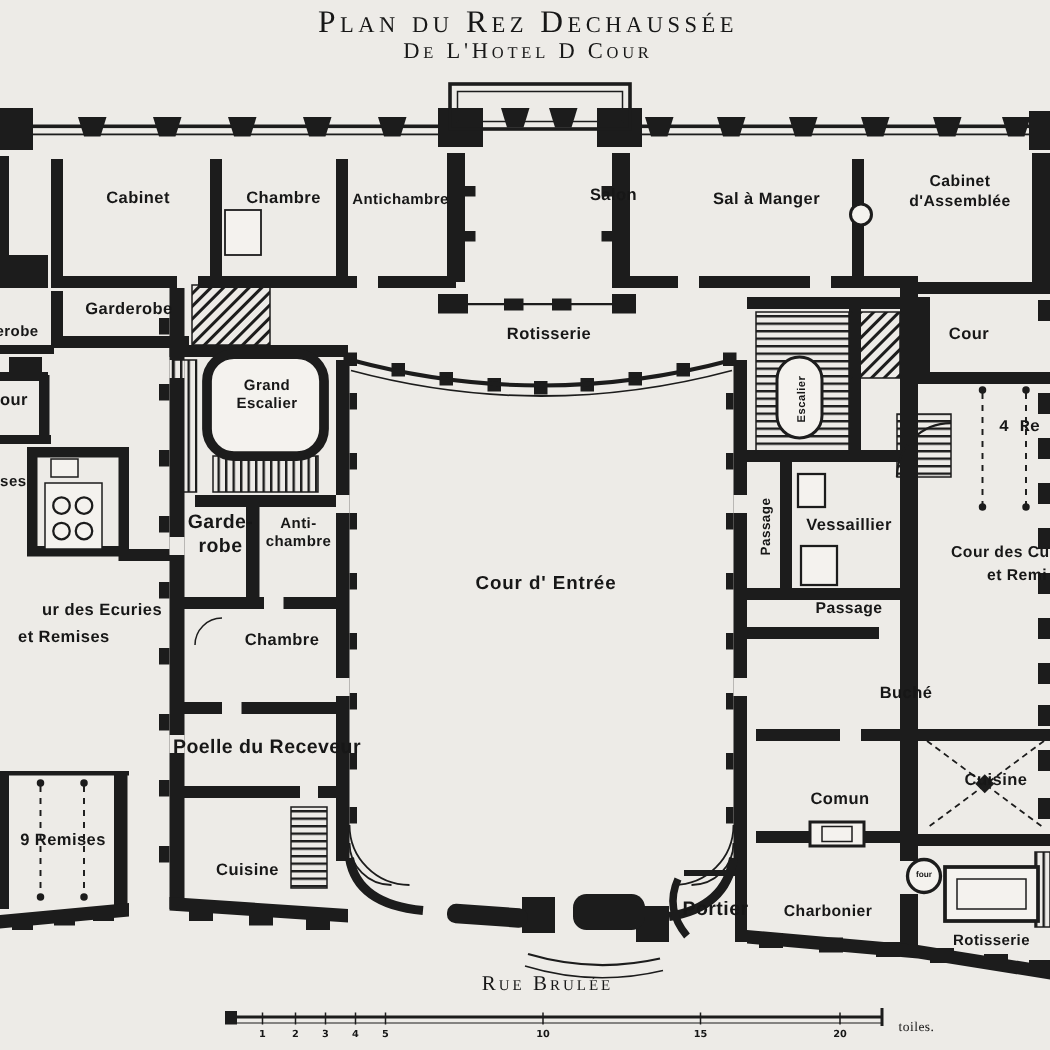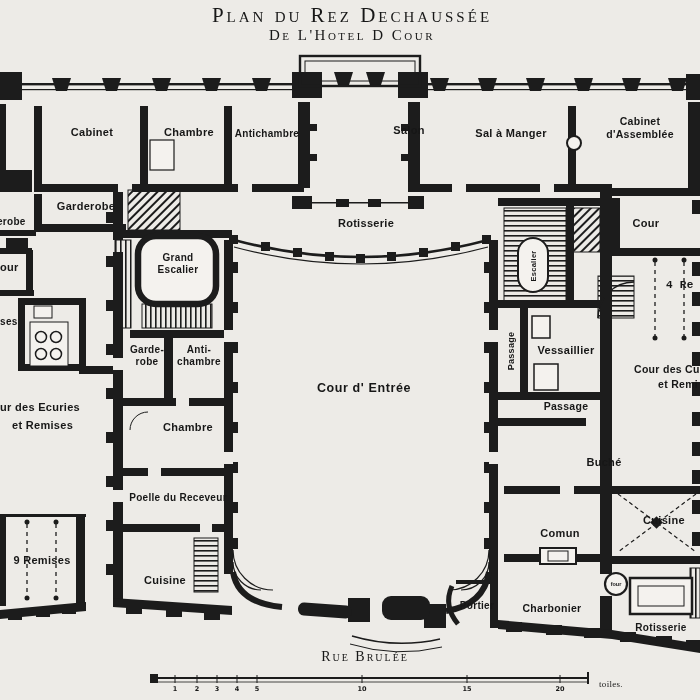--- a/index.html
+++ b/index.html
@@ -3,21 +3,21 @@
 <meta charset="utf-8">
 <style>
   html,body{margin:0;padding:0;background:#dcdad6;}
   #stage{position:relative;width:700px;height:700px;margin:0 auto;background:#edebe7;overflow:hidden;
          font-family:"Liberation Sans",sans-serif;color:#171717;}
   #plan-svg{position:absolute;inset:0;}
   .lbl{position:absolute;transform:translate(-50%,-50%);font:700 11px "Liberation Sans",sans-serif;
        color:#171717;letter-spacing:.3px;white-space:pre-line;text-align:center;line-height:1.22;pointer-events:none;}
   .edge{transform:translateY(-50%);text-align:left;}
   .rot{transform:translate(-50%,-50%) rotate(-90deg);}
-  .f9{font-size:9px}.f95{font-size:10px}.f10{font-size:10px}.f105{font-size:10.5px}
+  .f9{font-size:9px}.f95{font-size:13px}.f10{font-size:10px}.f105{font-size:10.5px}
   .f125{font-size:12.5px;letter-spacing:.6px}
   .four{font-size:5.5px;letter-spacing:0;}
   .tick{font:700 6.5px "DejaVu Sans",sans-serif;letter-spacing:0;}
   .title1{font:400 21px "Liberation Serif",serif;font-variant:small-caps;letter-spacing:3px;white-space:nowrap;}
   .title2{font:400 15px "Liberation Serif",serif;font-variant:small-caps;letter-spacing:2.5px;white-space:nowrap;}
   .street{font:400 14px "Liberation Serif",serif;font-variant:small-caps;letter-spacing:2px;}
   .unit{font:400 9px "Liberation Serif",serif;}
 </style>
 </head>
 <body>
@@ -317,21 +317,21 @@
   <div class="lbl f10" style="left:199px;top:356px;">Anti-
 chambre</div>
   <div class="lbl f125" style="left:364px;top:389px;">Cour d' Entrée</div>
   <div class="lbl rot" style="left:534px;top:266px;font-size:7.5px;">Escalier</div>
   <div class="lbl rot f9" style="left:511px;top:351px;">Passage</div>
   <div class="lbl" style="left:566px;top:351px;">Vessaillier</div>
   <div class="lbl f105" style="left:566px;top:406px;">Passage</div>
   <div class="lbl edge" style="left:666px;top:286px;font-family:Liberation Mono, monospace;">4 Re</div>
   <div class="lbl edge f105" style="left:634px;top:369px;">Cour des Cu</div>
   <div class="lbl edge f105" style="left:658px;top:384px;">et Remi</div>
-  <div class="lbl edge" style="left:0px;top:408px;">ur des Ecuries</div>
+  <div class="lbl edge" style="left:0px;top:408px;padding-left:28px;">ur des Ecuries</div>
   <div class="lbl edge" style="left:12px;top:426px;">et Remises</div>
   <div class="lbl" style="left:42px;top:561px;">9 Remises</div>
   <div class="lbl" style="left:188px;top:428px;">Chambre</div>
   <div class="lbl f95" style="left:178px;top:498px;">Poelle du Receveur</div>
   <div class="lbl" style="left:165px;top:581px;">Cuisine</div>
   <div class="lbl" style="left:604px;top:463px;">Buché</div>
   <div class="lbl" style="left:560px;top:534px;">Comun</div>
   <div class="lbl f95" style="left:477px;top:606px;">Portier</div>
   <div class="lbl f105" style="left:552px;top:608px;">Charbonier</div>
   <div class="lbl" style="left:664px;top:521px;">Cuisine</div>

